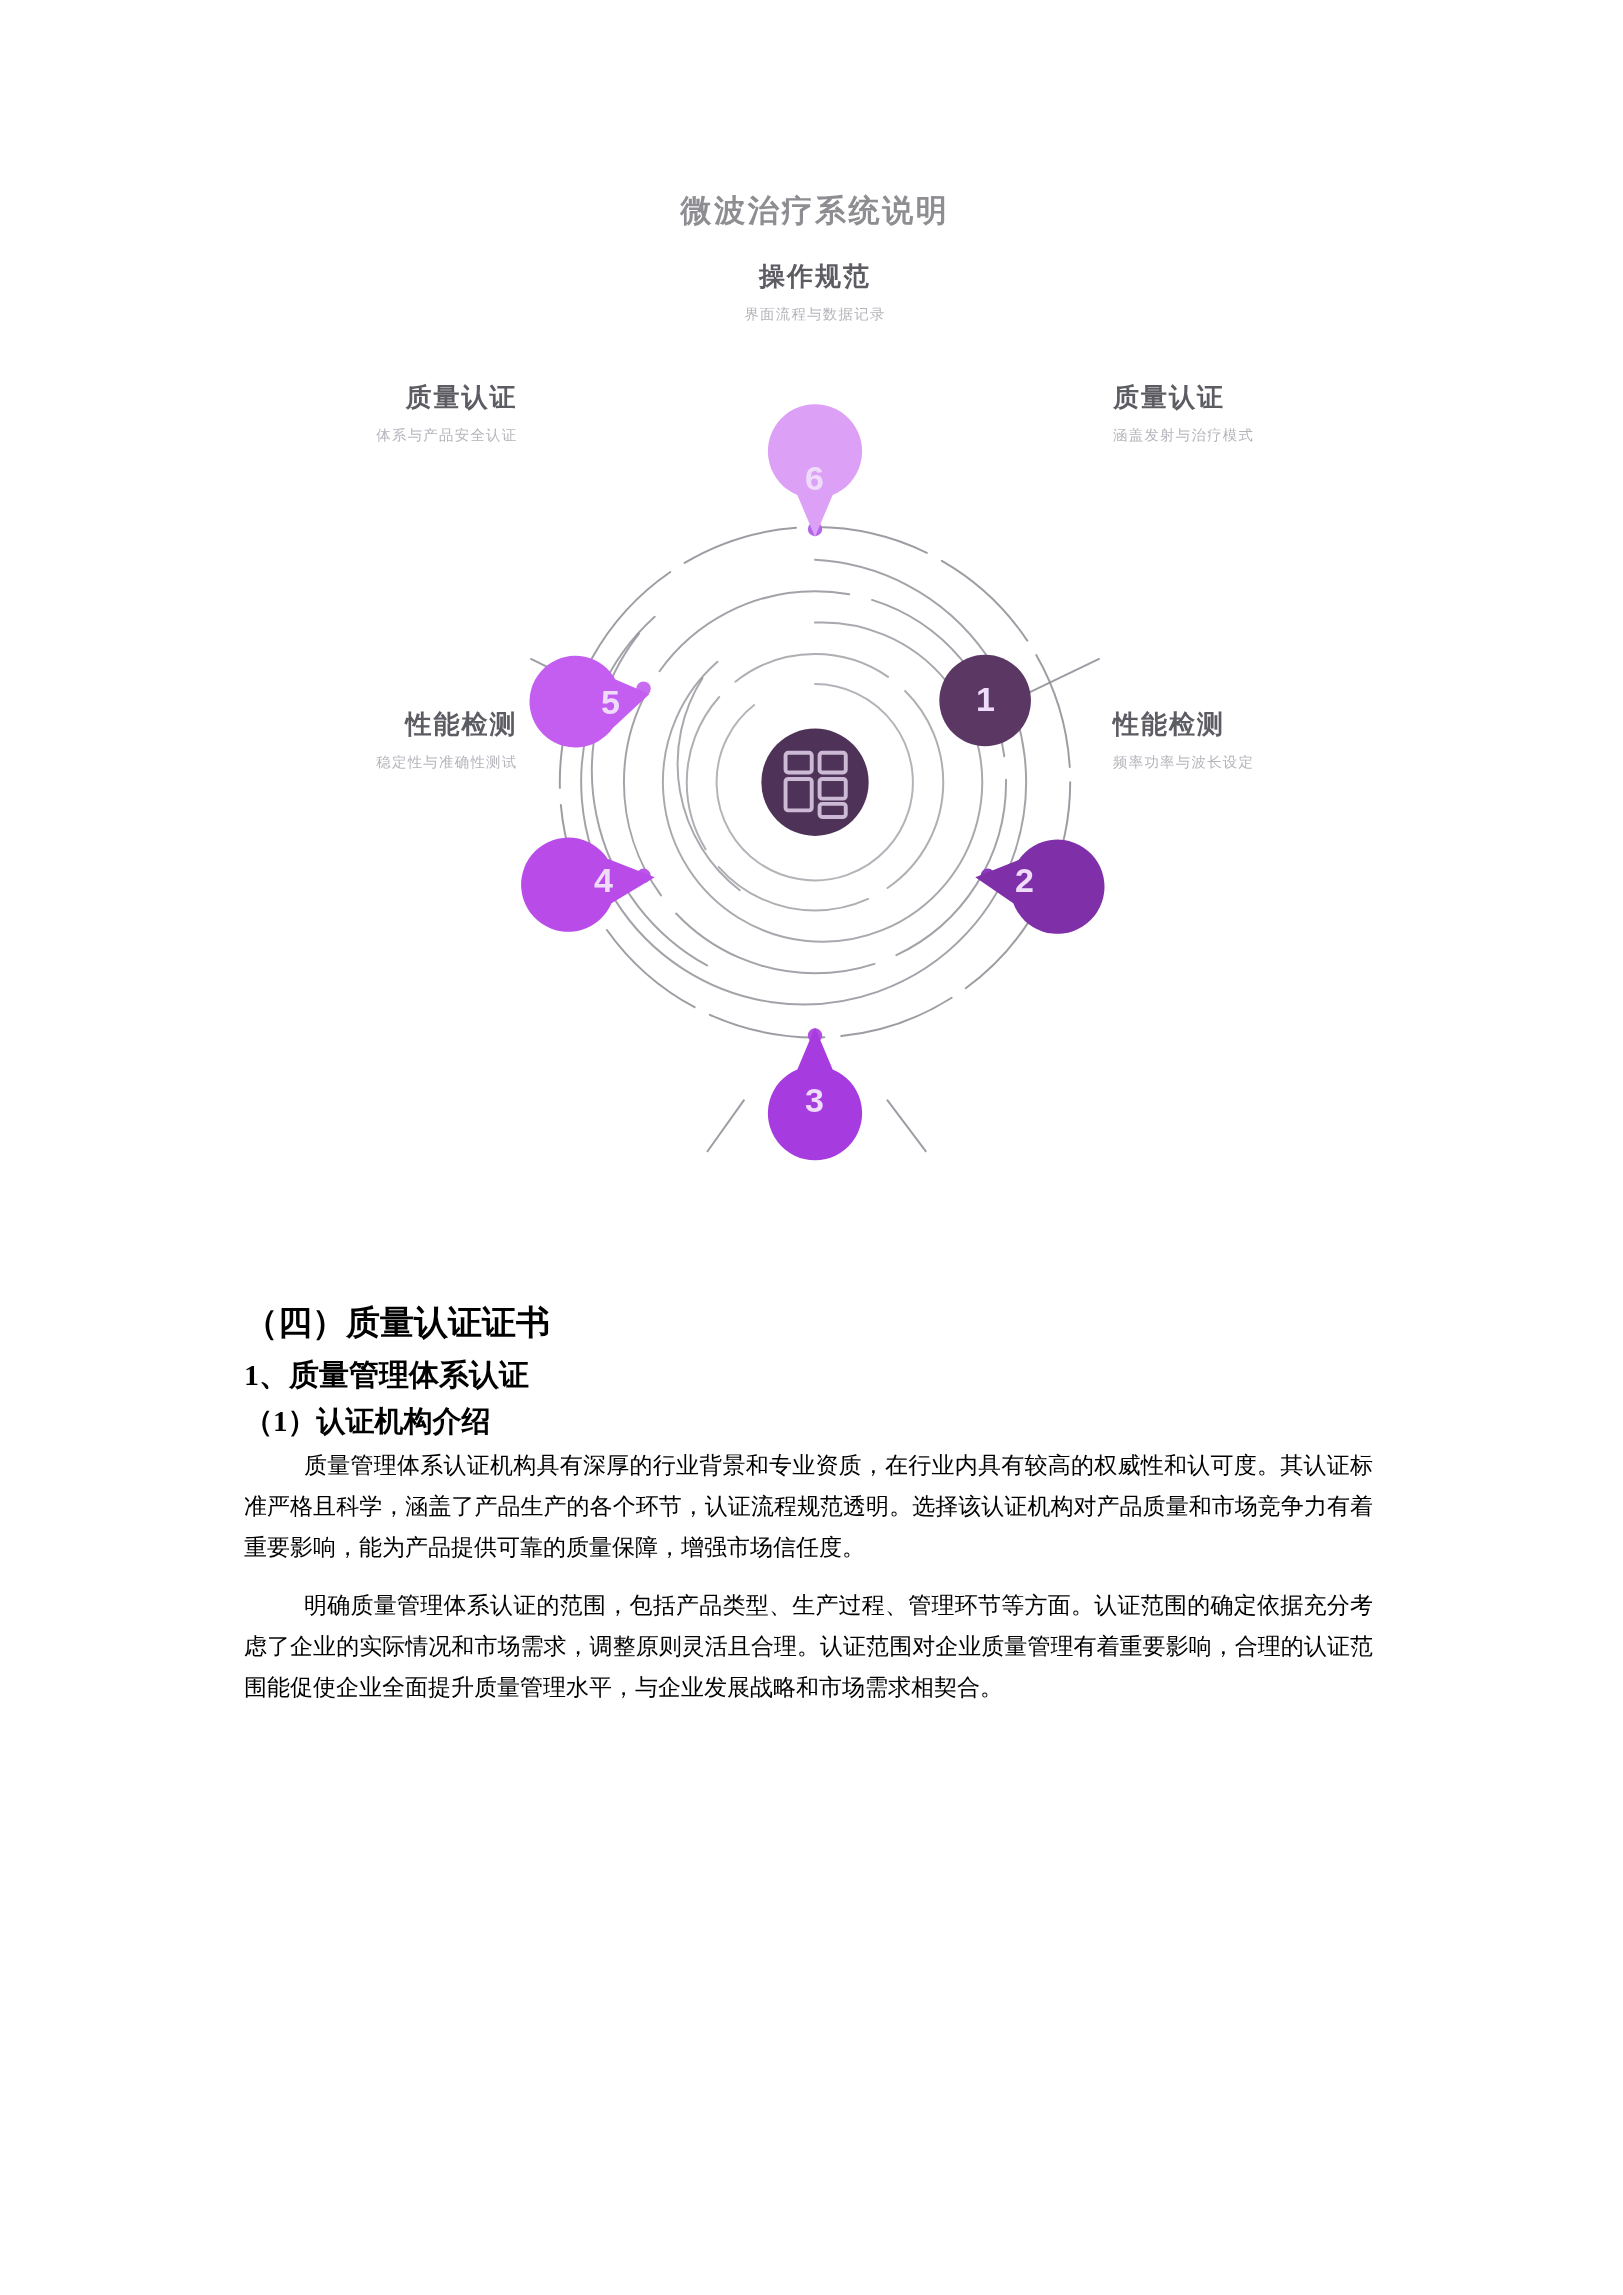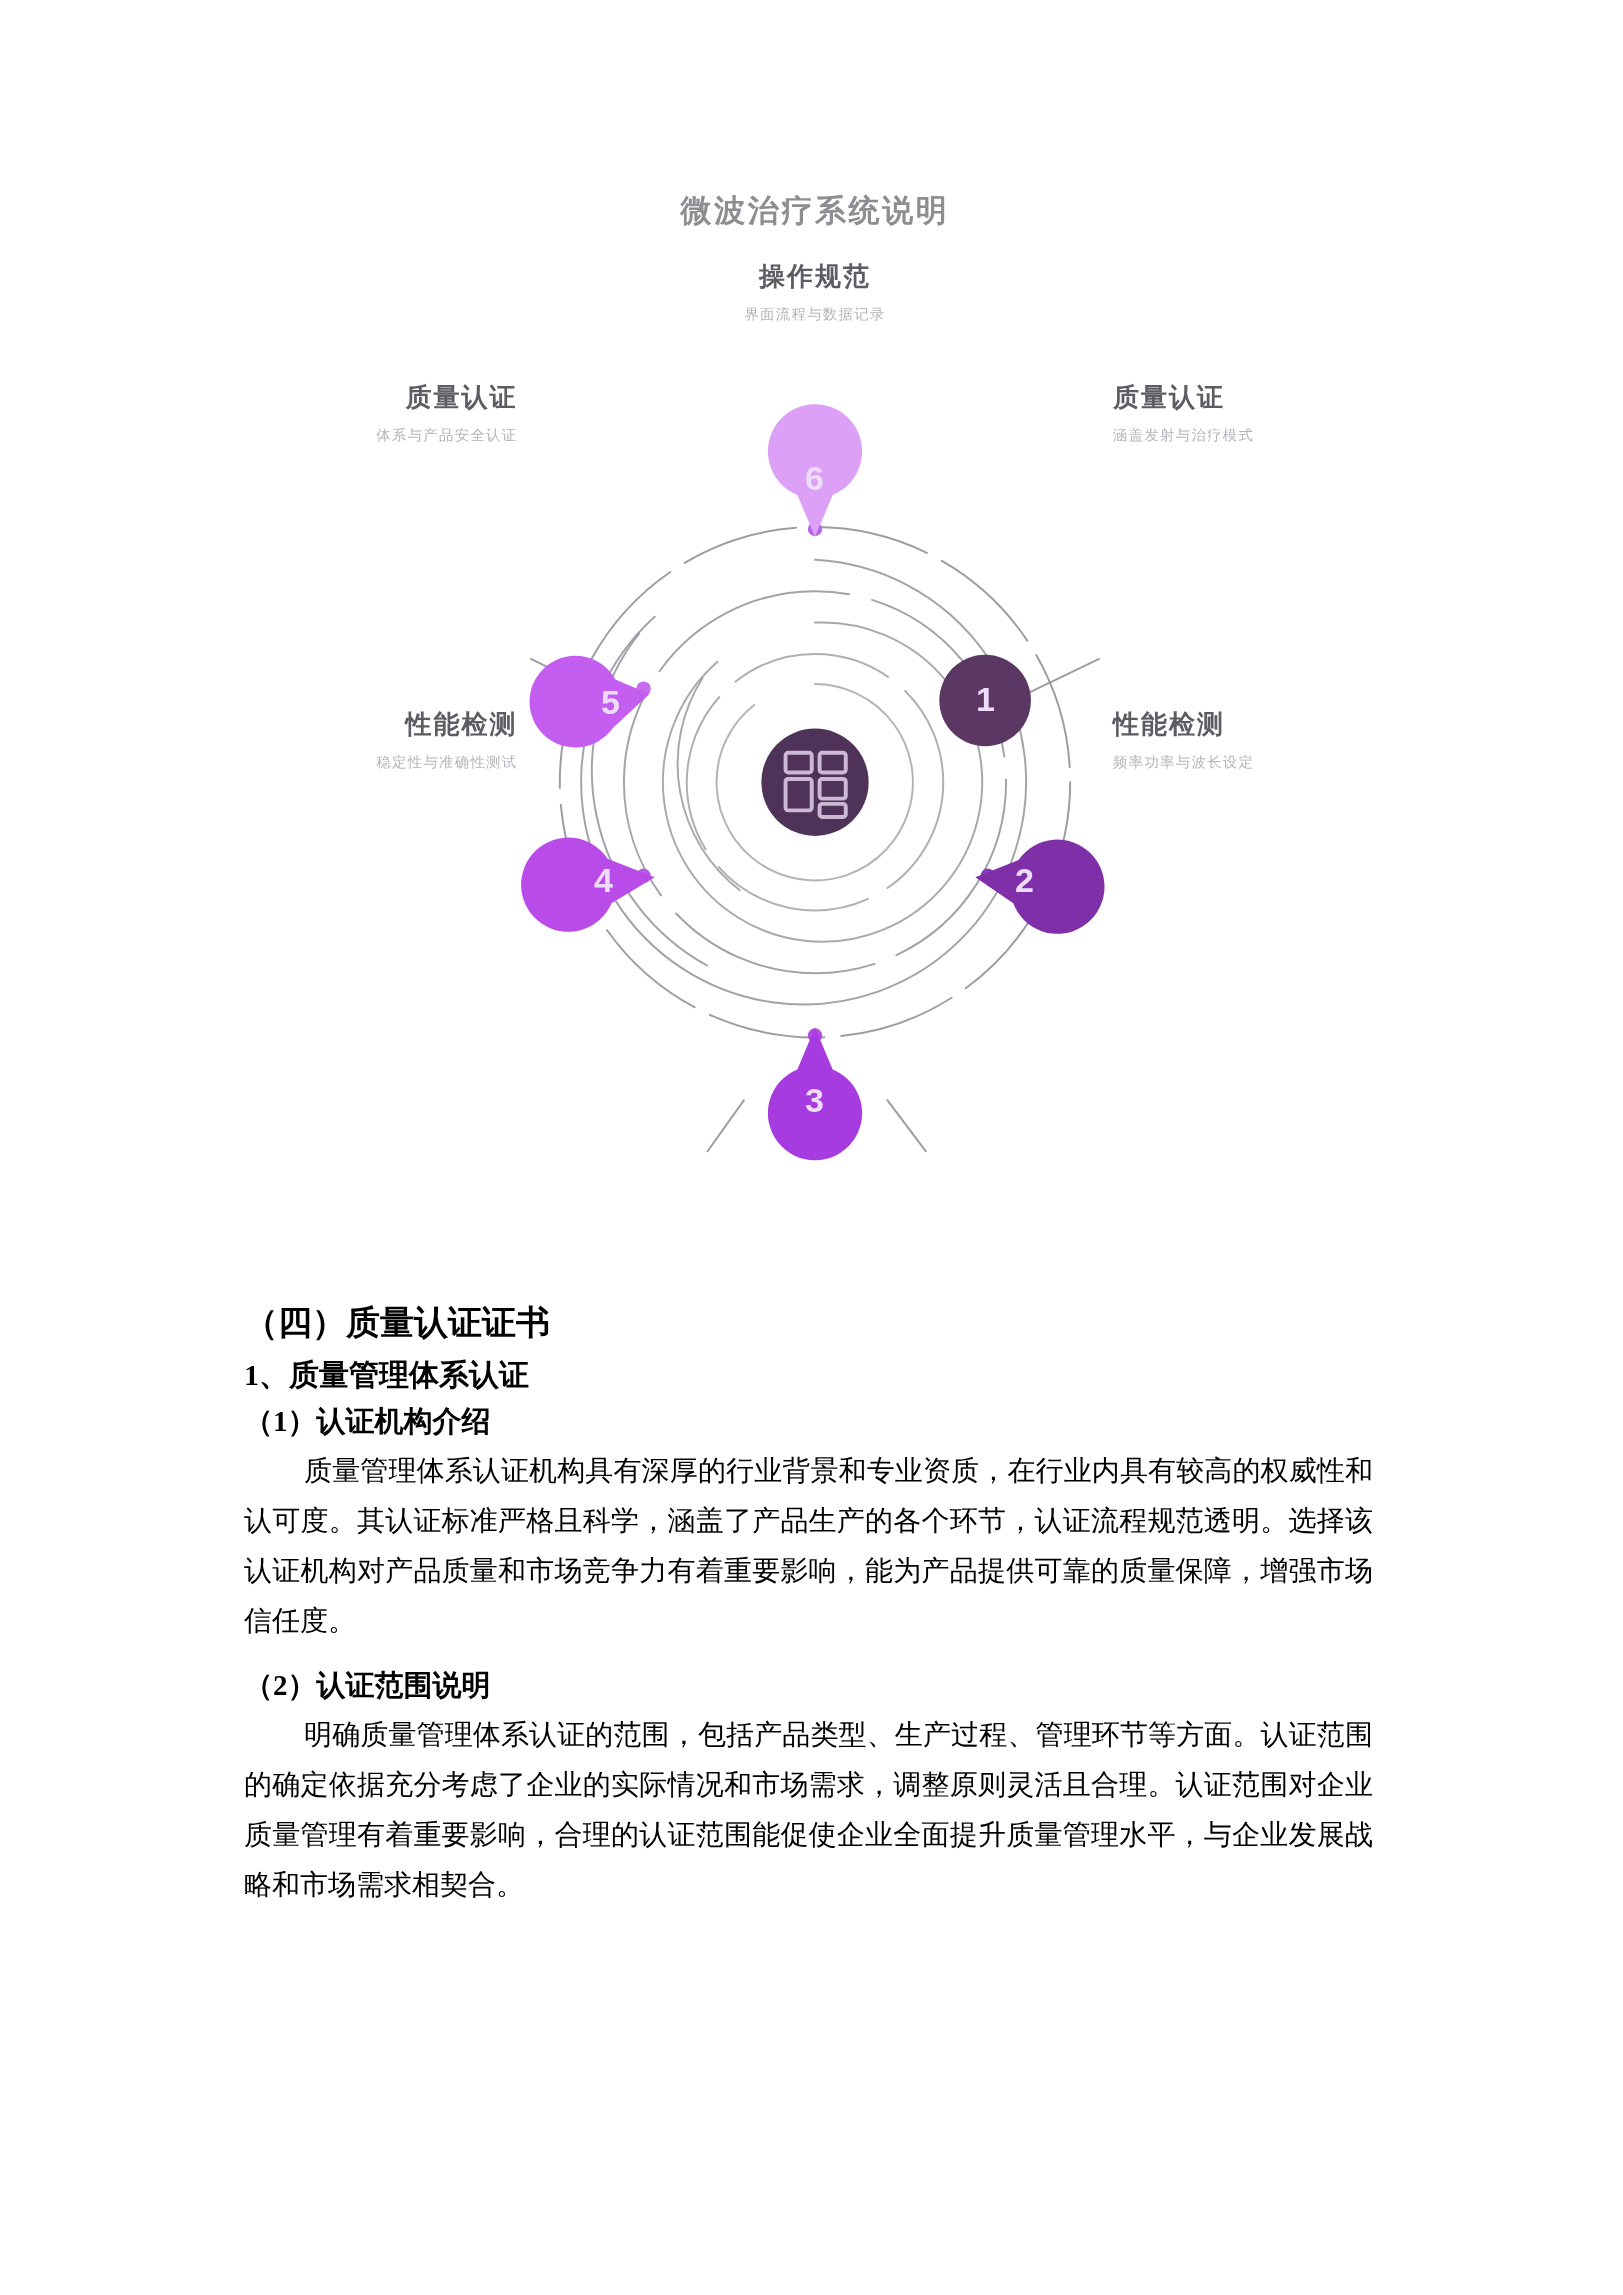--- a/index.html
+++ b/index.html
@@ -113,21 +113,21 @@
     font-size: 30px;
     line-height: 1.5;
     margin: 0 0 1.3px 0;
   }
   .h-sub2 {
     font-size: 29px;
     line-height: 1.55;
     margin: 0 0 2.6px 0;
   }
   .para {
-    font-size: 28px;
+    font-size: 23px;
     line-height: 1.78;
     margin: 0 0 17px 0;
     text-indent: 60px;
     text-align: justify;
     text-justify: inter-ideograph;
   }
 </style>
 </head>
 <body>
 
@@ -249,18 +249,17 @@
       <div class="lbl-title">质量认证</div>
       <div class="lbl-sub">体系与产品安全认证</div>
     </div>
   </div>
 
   <div class="content">
     <h2 class="h-sec">（四）质量认证证书</h2>
     <h3 class="h-sub">1、质量管理体系认证</h3>
     <h4 class="h-sub2">（1）认证机构介绍</h4>
     <p class="para">质量管理体系认证机构具有深厚的行业背景和专业资质，在行业内具有较高的权威性和认可度。其认证标准严格且科学，涵盖了产品生产的各个环节，认证流程规范透明。选择该认证机构对产品质量和市场竞争力有着重要影响，能为产品提供可靠的质量保障，增强市场信任度。</p>
-    <h4 class="h-sub2">（2）认证范围说明</h4>
     <p class="para">明确质量管理体系认证的范围，包括产品类型、生产过程、管理环节等方面。认证范围的确定依据充分考虑了企业的实际情况和市场需求，调整原则灵活且合理。认证范围对企业质量管理有着重要影响，合理的认证范围能促使企业全面提升质量管理水平，与企业发展战略和市场需求相契合。</p>
   </div>
 
 </div>
 
 
 </body></html>

